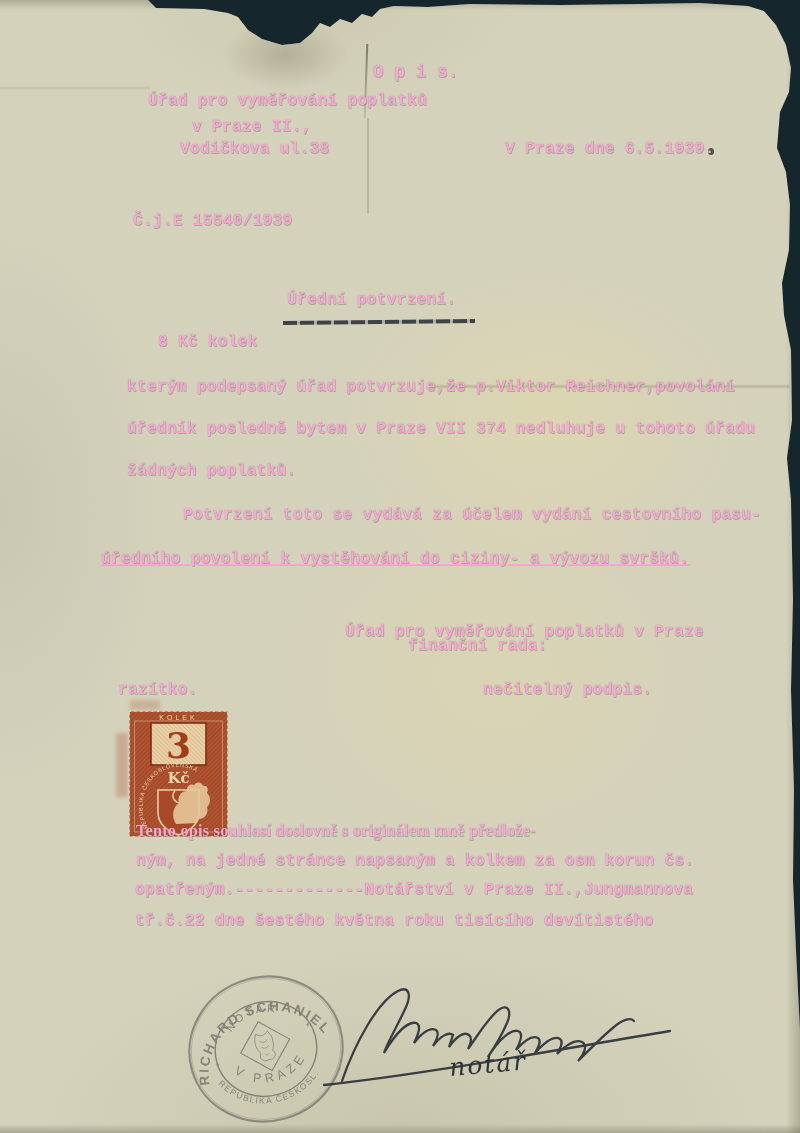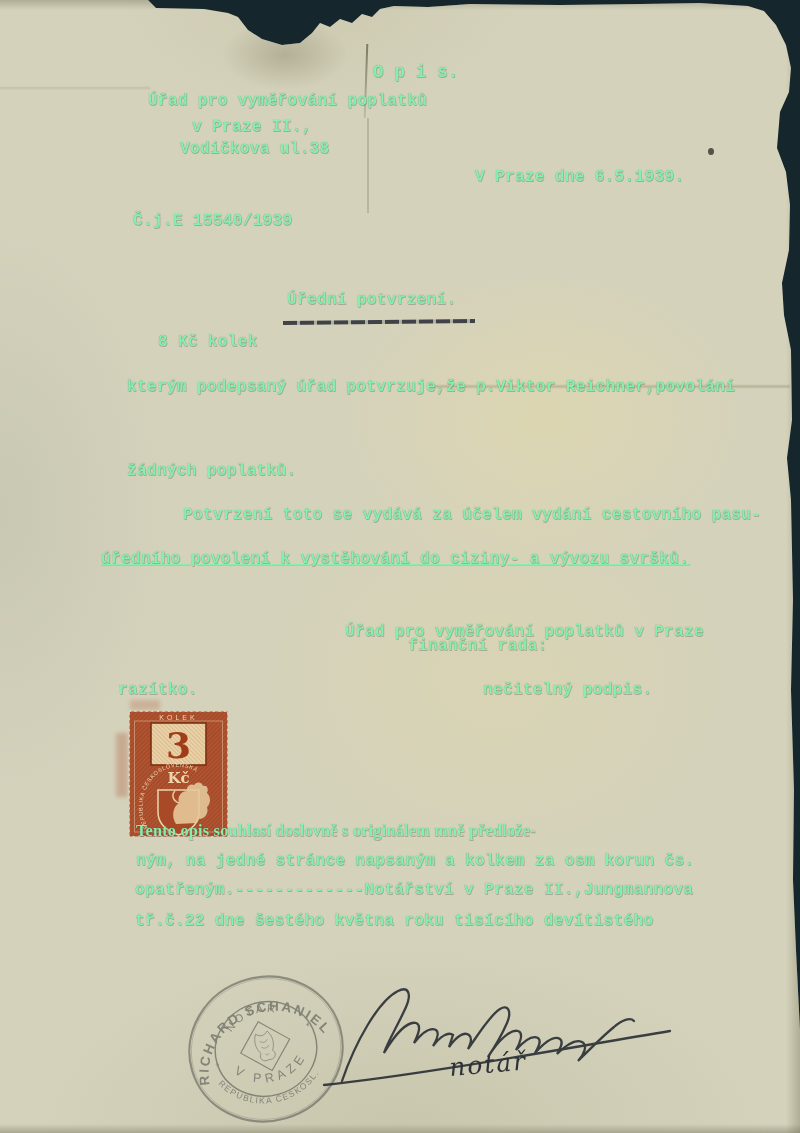--- a/index.html
+++ b/index.html
@@ -26,21 +26,21 @@
       470px 4px,560px 5px,640px 4px,700px 3px,748px 6px,
       764px 11px,776px 25px,786px 45px,791px 68px,789px 92px,
       780px 112px,777px 148px,786px 172px,790px 205px,789px 250px,
       782px 283px,784px 315px,791px 350px,792px 420px,787px 458px,
       791px 500px,793px 600px,791px 690px,794px 790px,793px 880px,
       796px 950px,800px 1030px,800px 1133px,0px 1133px);
   }
   .line{
     position:absolute;white-space:pre;
     font:700 16.3px "Liberation Mono",monospace;
-    color:#86efac;letter-spacing:0.2px;
+    color:#f9a8d4;letter-spacing:0.2px;
     text-shadow:0 0 1px rgba(62,66,71,0.55),0.5px 0.5px 0 rgba(62,66,71,0.25);
     z-index:4;
   }
   .underline{
     position:absolute;height:4px;z-index:4;
     background:repeating-linear-gradient(90deg,#3f4347 0 14px,rgba(63,67,71,0.25) 14px 17px);
     transform:rotate(-0.6deg);
   }
   .crease{position:absolute;z-index:2;}
   .stamp{position:absolute;left:128px;top:710px;width:101px;height:128px;z-index:3;}
@@ -61,27 +61,28 @@
   <div class="crease" style="left:430px;top:384px;width:360px;height:5px;background:linear-gradient(180deg,transparent,rgba(130,125,95,0.35) 50%,transparent);"></div>
   <div class="crease" style="left:0;top:86px;width:150px;height:4px;background:linear-gradient(180deg,transparent,rgba(130,125,95,0.22) 50%,transparent);"></div>
   <div class="speck"></div>
   <div class="smudge" style="left:116px;top:733px;width:12px;height:64px;"></div>
   <div class="smudge" style="left:130px;top:700px;width:30px;height:10px;background:rgba(170,80,45,0.25);"></div>
 
   <div class="line" style="left:373px;top:62px;font-size:17.5px;">O p i s.</div>
   <div class="line" style="left:148px;top:91px;">Úřad pro vyměřování poplatků</div>
   <div class="line" style="left:192px;top:117px;">v Praze II.,</div>
   <div class="line" style="left:180px;top:139px;">Vodičkova ul.38</div>
-  <div class="line" style="left:475px;top:139px;margin-top:28px;">V Praze dne 6.5.1939.</div>
+  <div class="line" style="left:505px;top:139px;">V Praze dne 6.5.1939.</div>
   <div class="line" style="left:133px;top:211px;">Č.j.E 15540/1939</div>
   <div class="line" style="left:287px;top:290px;">Úřední potvrzení.</div>
   <div class="underline" style="left:283px;top:320px;width:192px;"></div>
   <div class="line" style="left:158px;top:332px;">8 Kč kolek</div>
 
   <div class="line" style="left:127px;top:377px;">kterým podepsaný úřad potvrzuje,že p.Viktor Reichner,povolání</div>
+  <div class="line" style="left:127px;top:419px;">úředník posledně bytem v Praze VII 374 nedluhuje u tohoto úřadu</div>
   <div class="line" style="left:127px;top:461px;">žádných poplatků.</div>
 
   <div class="line" style="left:183px;top:505px;">Potvrzení toto se vydává za účelem vydání cestovního pasu-</div>
   <div class="line" style="left:101px;top:549px;text-decoration:underline;">úředního povolení k vystěhování do ciziny- a vývozu svršků.</div>
 
   <div class="line" style="left:345px;top:592px;margin-top:30px;">Úřad pro vyměřování poplatků v Praze</div>
   <div class="line" style="left:408px;top:636px;">finanční rada:</div>
 
   <div class="line" style="left:118px;top:680px;">razítko.</div>
   <div class="line" style="left:483px;top:680px;">nečitelný podpis.</div>

